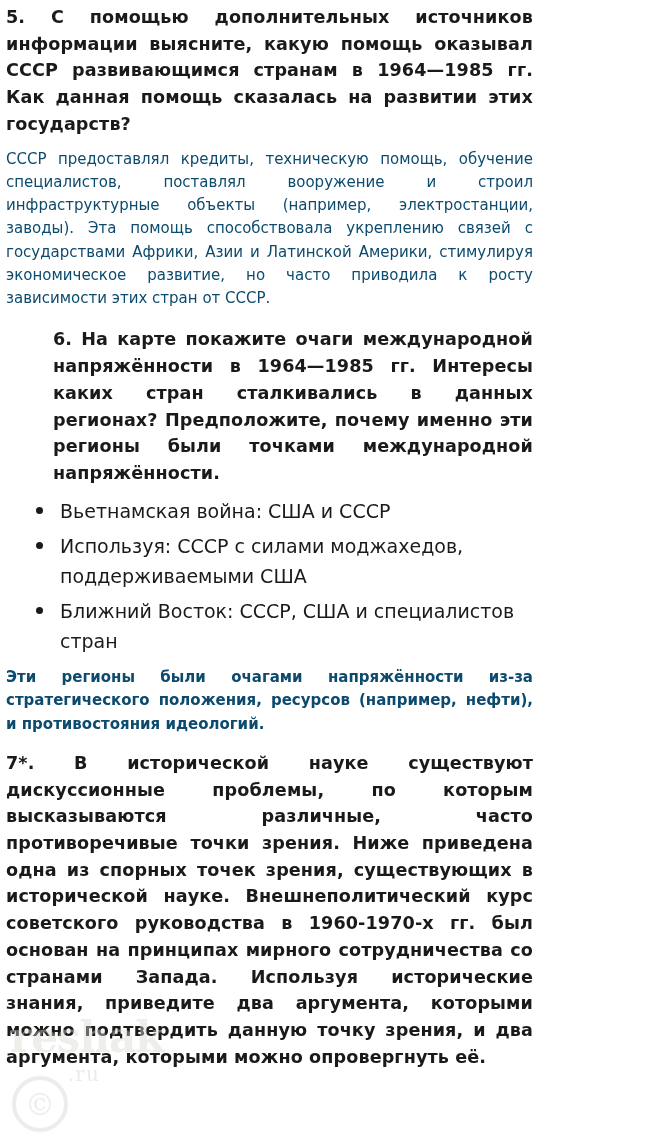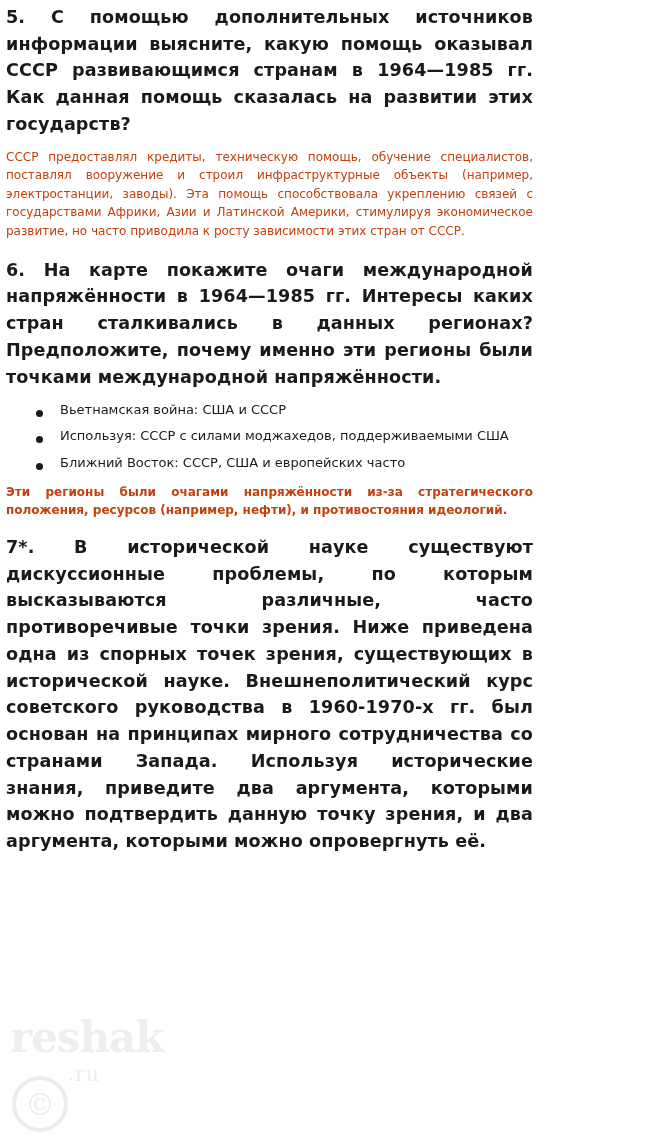--- a/index.html
+++ b/index.html
@@ -26,37 +26,37 @@
     margin: 0 0 2px 0;
   }
   .q {
     font-weight: bold;
     font-size: 17.6px;
     line-height: 1.52;
     text-align: justify;
     letter-spacing: 0.1px;
   }
   .ans {
-    font-size: 12px;
+    font-size: 15px;
     line-height: 1.55;
     text-align: justify;
-    color: #c2410c;
+    color: #0c4a6e;
   }
   .block-q5 { margin-bottom: 10px; }
   .block-a5 { margin-bottom: 16px; }
-  .block-q6 { margin-bottom: 10px; }
+  .block-q6 { margin-bottom: 10px; margin-left: 47px; }
   .block-a6 { margin-bottom: 14px; font-weight: bold; }
   ul.bullets {
     list-style: none;
     margin: 0 0 10px 0;
     padding: 0 0 0 28px;
   }
   ul.bullets li {
     position: relative;
-    font-size: 13px;
+    font-size: 19px;
     line-height: 1.55;
     padding-left: 26px;
     margin-bottom: 6px;
     text-align: left;
   }
   ul.bullets li::before {
     content: "";
     position: absolute;
     left: 2px;
     top: 10px;
@@ -126,21 +126,21 @@
 
   <p class="q block-q5">5. С помощью дополнительных источников информации выясните, какую помощь оказывал СССР развивающимся странам в 1964—1985 гг. Как данная помощь сказалась на развитии этих государств?</p>
 
   <p class="ans block-a5">СССР предоставлял кредиты, техническую помощь, обучение специалистов, поставлял вооружение и строил инфраструктурные объекты (например, электростанции, заводы). Эта помощь способствовала укреплению связей с государствами Африки, Азии и Латинской Америки, стимулируя экономическое развитие, но часто приводила к росту зависимости этих стран от СССР.</p>
 
   <p class="q block-q6">6. На карте покажите очаги международной напряжённости в 1964—1985 гг. Интересы каких стран сталкивались в данных регионах? Предположите, почему именно эти регионы были точками международной напряжённости.</p>
 
   <ul class="bullets">
     <li>Вьетнамская война: США и СССР</li>
     <li>Используя: СССР с силами моджахедов, поддерживаемыми США</li>
-    <li>Ближний Восток: СССР, США и европейских часто</li>
+    <li>Ближний Восток: СССР, США и специалистов стран</li>
   </ul>
 
   <p class="ans block-a6">Эти регионы были очагами напряжённости из-за стратегического положения, ресурсов (например, нефти), и противостояния идеологий.</p>
 
   <p class="q">7*. В исторической науке существуют дискуссионные проблемы, по которым высказываются различные, часто противоречивые точки зрения. Ниже приведена одна из спорных точек зрения, существующих в исторической науке. Внешнеполитический курс советского руководства в 1960-1970-х гг. был основан на принципах мирного сотрудничества со странами Запада. Используя исторические знания, приведите два аргумента, которыми можно подтвердить данную точку зрения, и два аргумента, которыми можно опровергнуть её.</p>
 
   <div class="watermark">
     <div class="wm-text">reshak</div>
     <div class="wm-sub">.ru</div>
     <div class="wm-circle">

